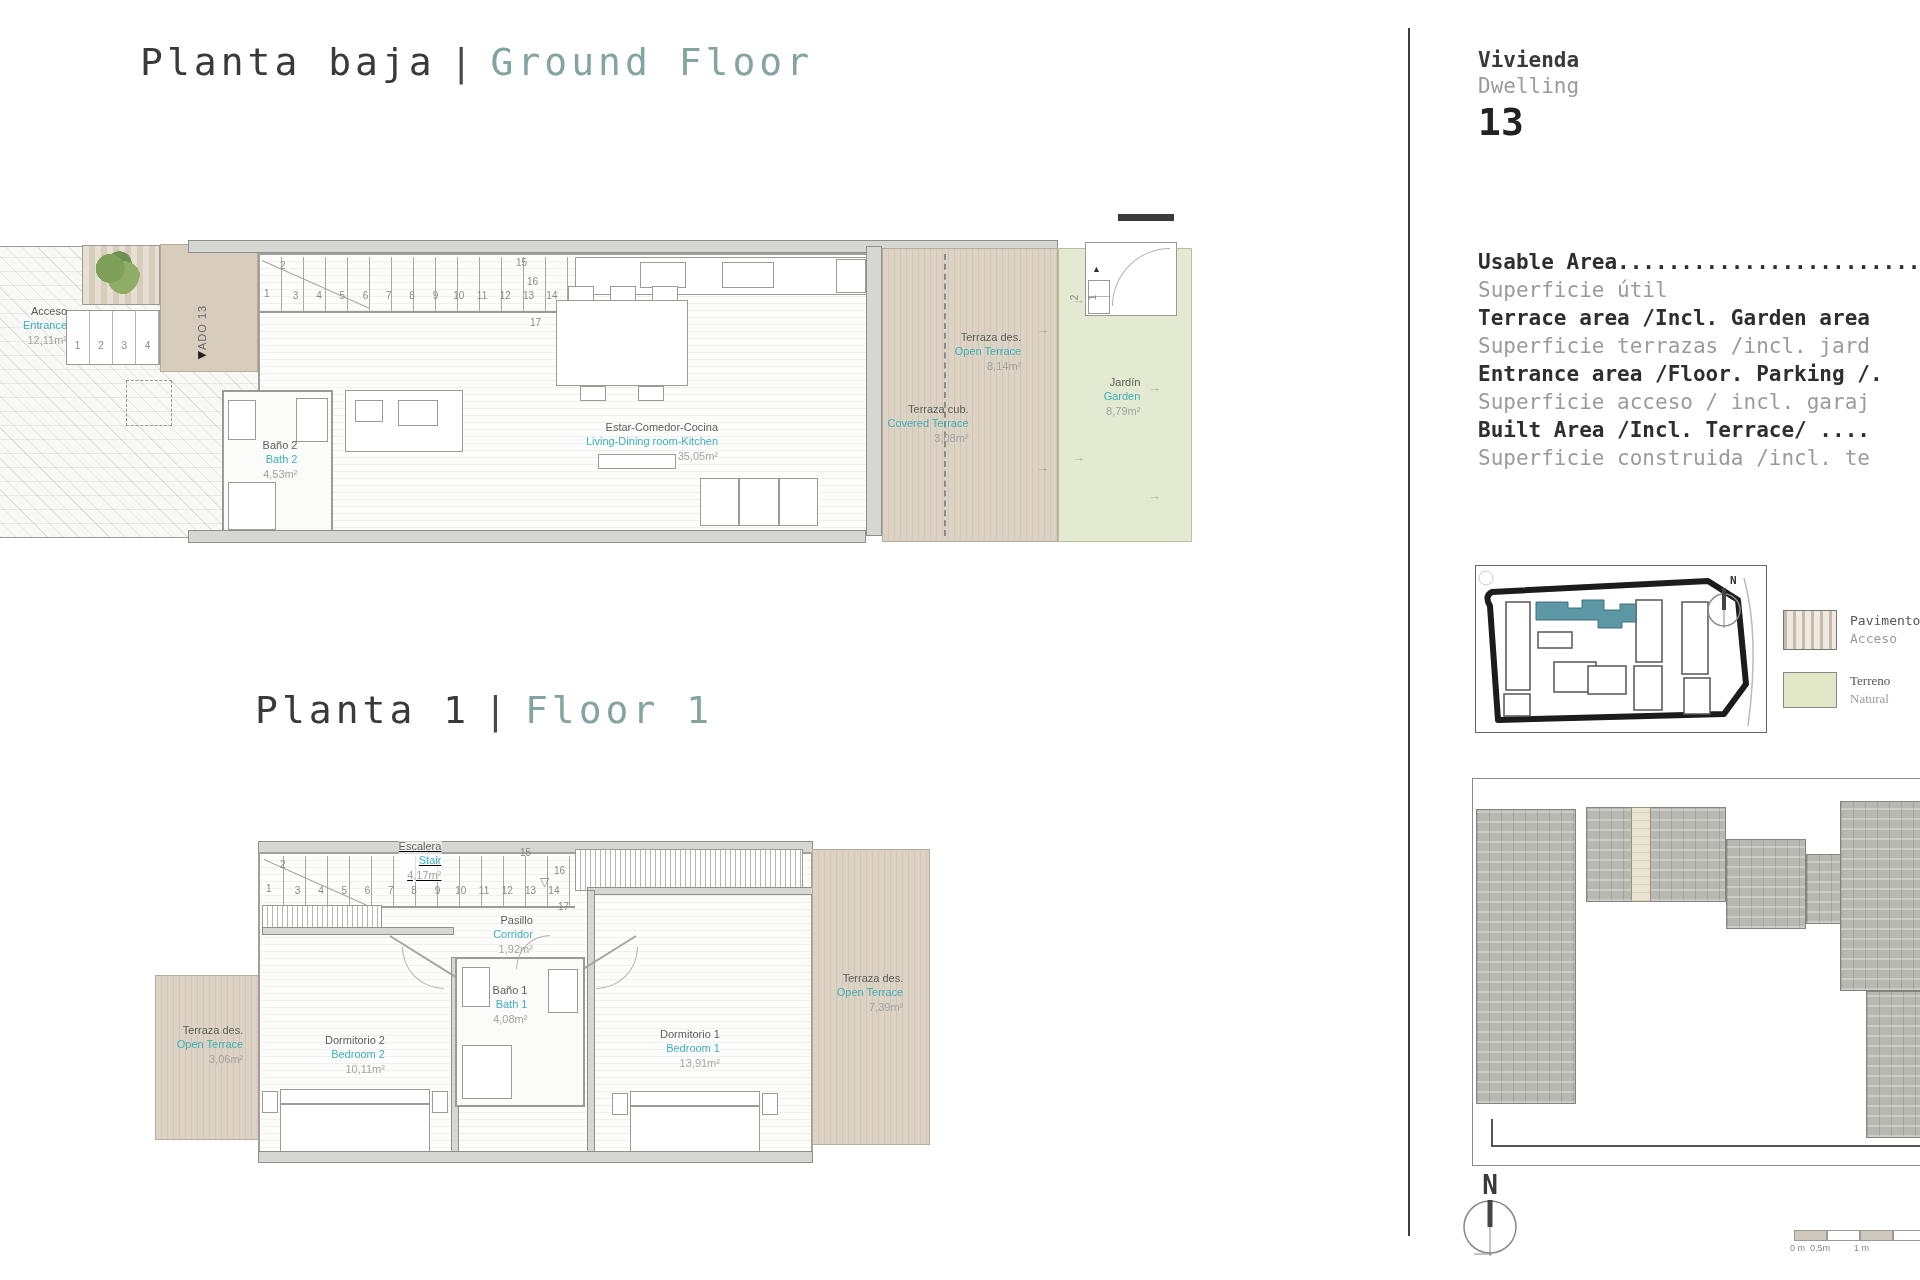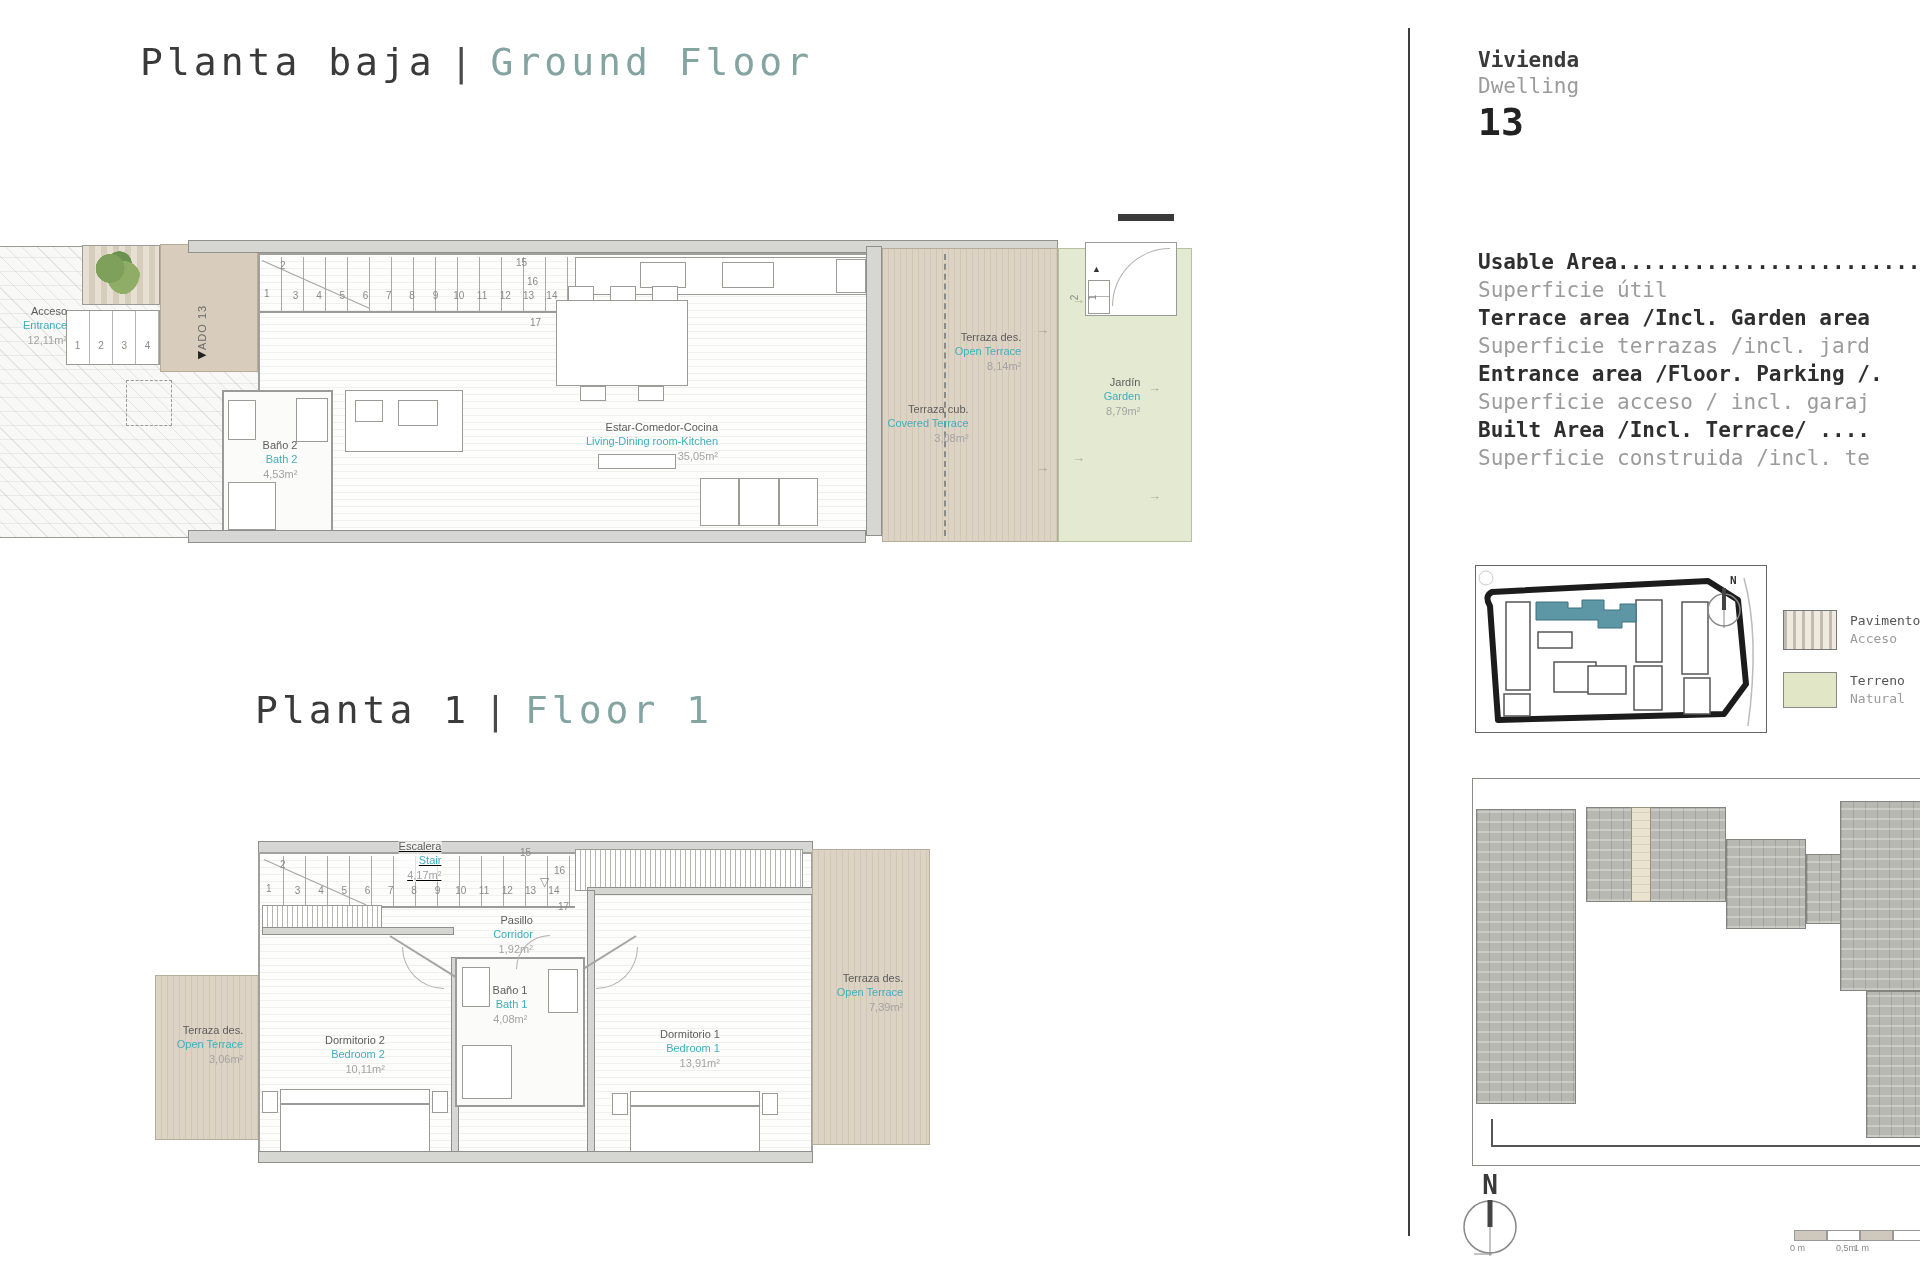--- a/index.html
+++ b/index.html
@@ -377,21 +377,21 @@
       <text x="254" y="18" font-size="11" font-weight="bold" fill="#333" font-family="DejaVu Sans Mono,monospace">N</text>
     </svg>
   </div>
 
   <div class="lg-swatch1"></div>
   <div class="lg-text" style="left:1850px; top:612px;">
     <span class="l1">Pavimento</span>
     <span class="l2">Acceso</span>
   </div>
   <div class="lg-swatch2"></div>
-  <div class="lg-text" style="left:1850px; top:672px;">
+  <div class="lg-text" style="left:1850px; top:672px;font-family:Liberation Serif, serif;">
     <span class="l1">Terreno</span>
     <span class="l2">Natural</span>
   </div>
 
   <div class="masterplan">
     <div class="blk" style="left:3px;   top:30px;  width:100px; height:295px;"></div>
     <div class="blk" style="left:113px; top:28px;  width:140px; height:95px;"></div>
     <div class="blk" style="left:253px; top:60px;  width:80px;  height:90px;"></div>
     <div class="blk" style="left:333px; top:75px;  width:36px;  height:70px;"></div>
     <div class="blk" style="left:367px; top:22px;  width:84px;  height:190px;"></div>
@@ -413,18 +413,18 @@
 
   <div class="scalebar">
     <div class="bar">
       <div class="seg f"></div>
       <div class="seg e"></div>
       <div class="seg f"></div>
       <div class="seg e"></div>
     </div>
     <div class="labels">
       <span style="left:-4px;">0 m</span>
-      <span style="left:42px;">0,5m</span>
+      <span style="left:16px;">0,5m</span>
       <span style="left:60px;">1 m</span>
     </div>
   </div>
 
 </div>
 
 </body></html>

